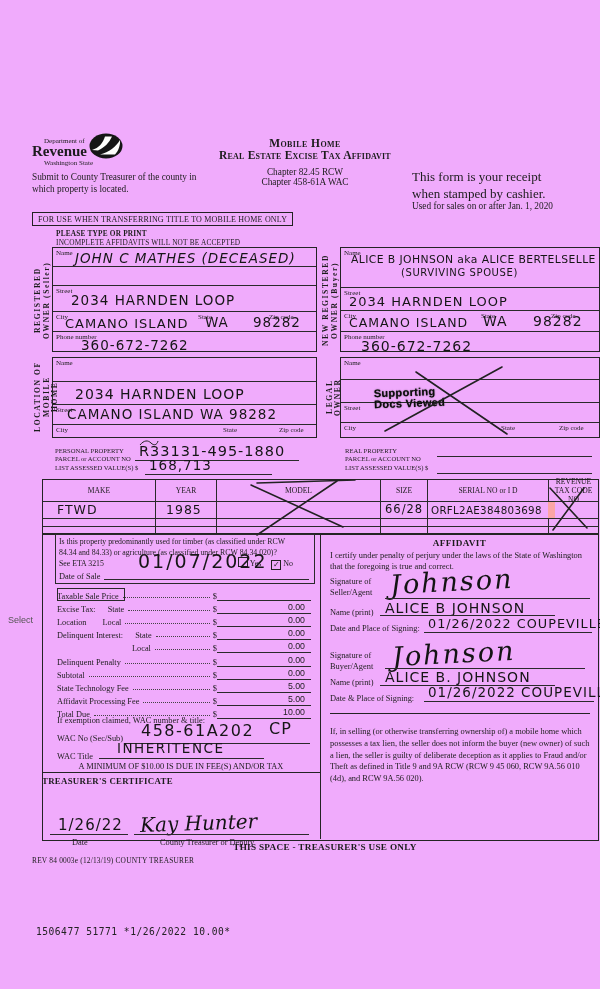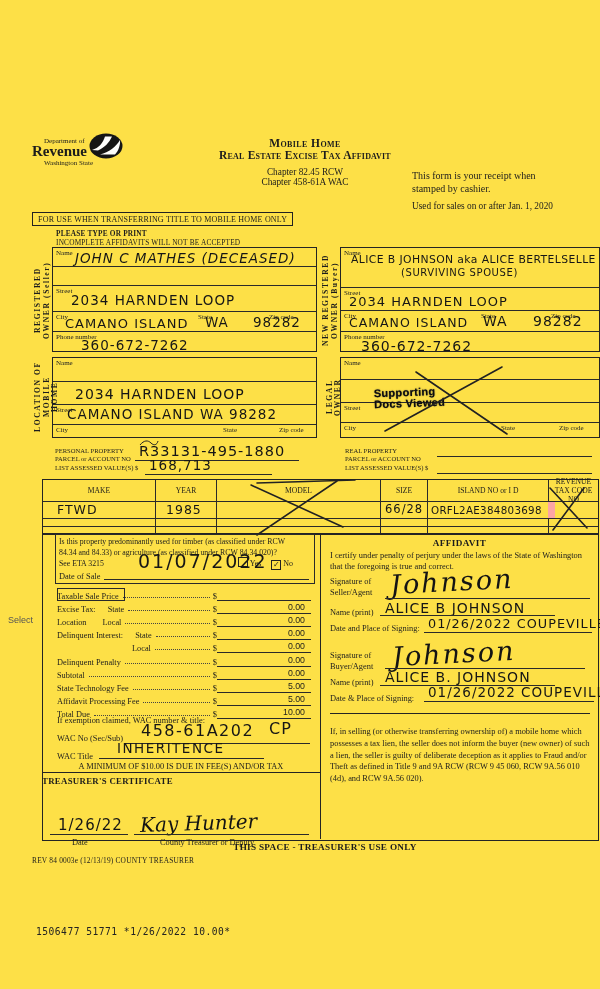--- a/index.html
+++ b/index.html
@@ -1,16 +1,16 @@
 <!DOCTYPE html>
 <html><head>
 <meta charset="utf-8">
 <style>
   html,body{margin:0;padding:0;background:#e8e8e8;}
-  .page{position:relative;width:600px;height:989px;background:#fde047;overflow:hidden;
+  .page{position:relative;width:600px;height:989px;background:#f0abfc;overflow:hidden;
         font-family:"Liberation Serif",serif;color:#1c1c1c;}
   .abs{position:absolute;}
   .b{font-weight:bold;}
   .sc{font-variant:small-caps;}
   .lbl{font-size:7px;color:#222;}
   .lbl2{font-size:8.4px;color:#1e1e1e;}
   .hw{font-family:"DejaVu Sans",sans-serif;color:#161616;white-space:nowrap;letter-spacing:1px;line-height:1;}
   .sig{font-family:"DejaVu Serif",serif;font-style:italic;white-space:nowrap;color:#141414;}
   .vlabel{display:flex;gap:1px;}
   .vlabel span{writing-mode:vertical-rl;transform:rotate(180deg);font-size:7.6px;font-weight:bold;
@@ -43,29 +43,30 @@
       <div style="font-size:7px;margin-left:12px;">Department of</div>
       <div class="b" style="font-size:15px;line-height:.9;">Revenue</div>
       <div style="font-size:7px;margin-left:12px;">Washington State</div>
       <svg class="abs" style="left:56px;top:-4px;" width="36" height="27" viewBox="0 0 36 27">
         <ellipse cx="18" cy="13" rx="16.5" ry="12.5" fill="#151515"></ellipse>
         <path d="M4 17 C 11 15, 15 10, 17 3.5 L 24 3.5 C 21 10, 17 14, 10 17.5 Z" fill="#fdfdfb"></path>
         <path d="M32 7 C 28 14, 21 19, 12 21.5 L 27 21.5 C 30.5 18, 32.5 12, 32 7 Z" fill="#fdfdfb"></path>
       </svg>
     </div>
   </div>
+  <div class="abs" style="left:32px;top:172px;width:168px;font-size:9.3px;line-height:1.25;">Submit to County Treasurer of the county in which property is located.</div>
 
   <div class="abs" style="left:185px;top:137px;width:240px;text-align:center;">
     <div class="b sc" style="font-size:11.5px;letter-spacing:.4px;">Mobile Home</div>
     <div class="b sc" style="font-size:11.5px;letter-spacing:.2px;">Real Estate Excise Tax Affidavit</div>
     <div style="font-size:9.3px;margin-top:6px;">Chapter 82.45 RCW</div>
     <div style="font-size:9.3px;">Chapter 458-61A WAC</div>
   </div>
 
-  <div class="abs" style="left:412px;top:169px;width:145px;font-size:10px;line-height:1.3;">This form is your receipt when stamped by cashier.</div>
+  <div class="abs" style="left:412px;top:169px;width:145px;font-size:13px;line-height:1.3;">This form is your receipt when stamped by cashier.</div>
   <div class="abs" style="left:412px;top:201px;width:175px;font-size:9.3px;">Used for sales on or after Jan. 1, 2020</div>
 
   <div class="abs" style="left:32px;top:212px;border:1.2px solid #222;padding:2px 5px 1px;font-size:8px;letter-spacing:.2px;">FOR USE WHEN TRANSFERRING TITLE TO MOBILE HOME ONLY</div>
   <div class="abs" style="left:56px;top:229px;font-size:7.3px;font-weight:bold;letter-spacing:.2px;">PLEASE TYPE OR PRINT</div>
   <div class="abs" style="left:56px;top:238px;font-size:7.3px;letter-spacing:.2px;">INCOMPLETE AFFIDAVITS WILL NOT BE ACCEPTED</div>
 
   <div class="abs vlabel" style="left:34px;top:250px;height:100px;">
     <span>REGISTERED</span>
       <span>OWNER (Seller)</span>
   </div>
@@ -185,21 +186,21 @@
     <span class="abs ul" style="left:92px;top:25px;width:155px;height:1px;"></span>
   </div>
 
   <div class="abs fbox" style="left:42px;top:479px;width:555px;height:54px;">
     <div style="display:flex;height:100%;flex-direction:column;">
       <div style="display:flex;height:21px;border-bottom:1px solid #2a2a2a;text-align:center;font-size:7.6px;align-items:center;">
         <div style="width:112px;border-right:1px solid #2a2a2a;height:100%;display:flex;align-items:center;justify-content:center;">MAKE</div>
         <div style="width:60px;border-right:1px solid #2a2a2a;height:100%;display:flex;align-items:center;justify-content:center;">YEAR</div>
         <div style="width:163px;border-right:1px solid #2a2a2a;height:100%;display:flex;align-items:center;justify-content:center;text-align:center;">MODEL</div>
         <div style="width:46px;border-right:1px solid #2a2a2a;height:100%;display:flex;align-items:center;justify-content:center;">SIZE</div>
-        <div style="width:120px;border-right:1px solid #2a2a2a;height:100%;display:flex;align-items:center;justify-content:center;">ISLAND NO or I D</div>
+        <div style="width:120px;border-right:1px solid #2a2a2a;height:100%;display:flex;align-items:center;justify-content:center;">SERIAL NO or I D</div>
         <div style="flex:1;height:100%;display:flex;align-items:center;justify-content:center;padding:0 2px;">REVENUE TAX CODE NO</div>
       </div>
       <div style="display:flex;height:16px;border-bottom:1px solid #2a2a2a;">
         <div style="width:112px;border-right:1px solid #2a2a2a;position:relative;">
             <span class="abs hw" style="left:14px;top:2px;font-size:12.5px;">FTWD</span>
           </div>
         <div style="width:60px;border-right:1px solid #2a2a2a;position:relative;">
             <span class="abs hw" style="left:10px;top:2px;font-size:12.5px;">1985</span>
           </div>
         <div style="width:163px;border-right:1px solid #2a2a2a;"></div>

